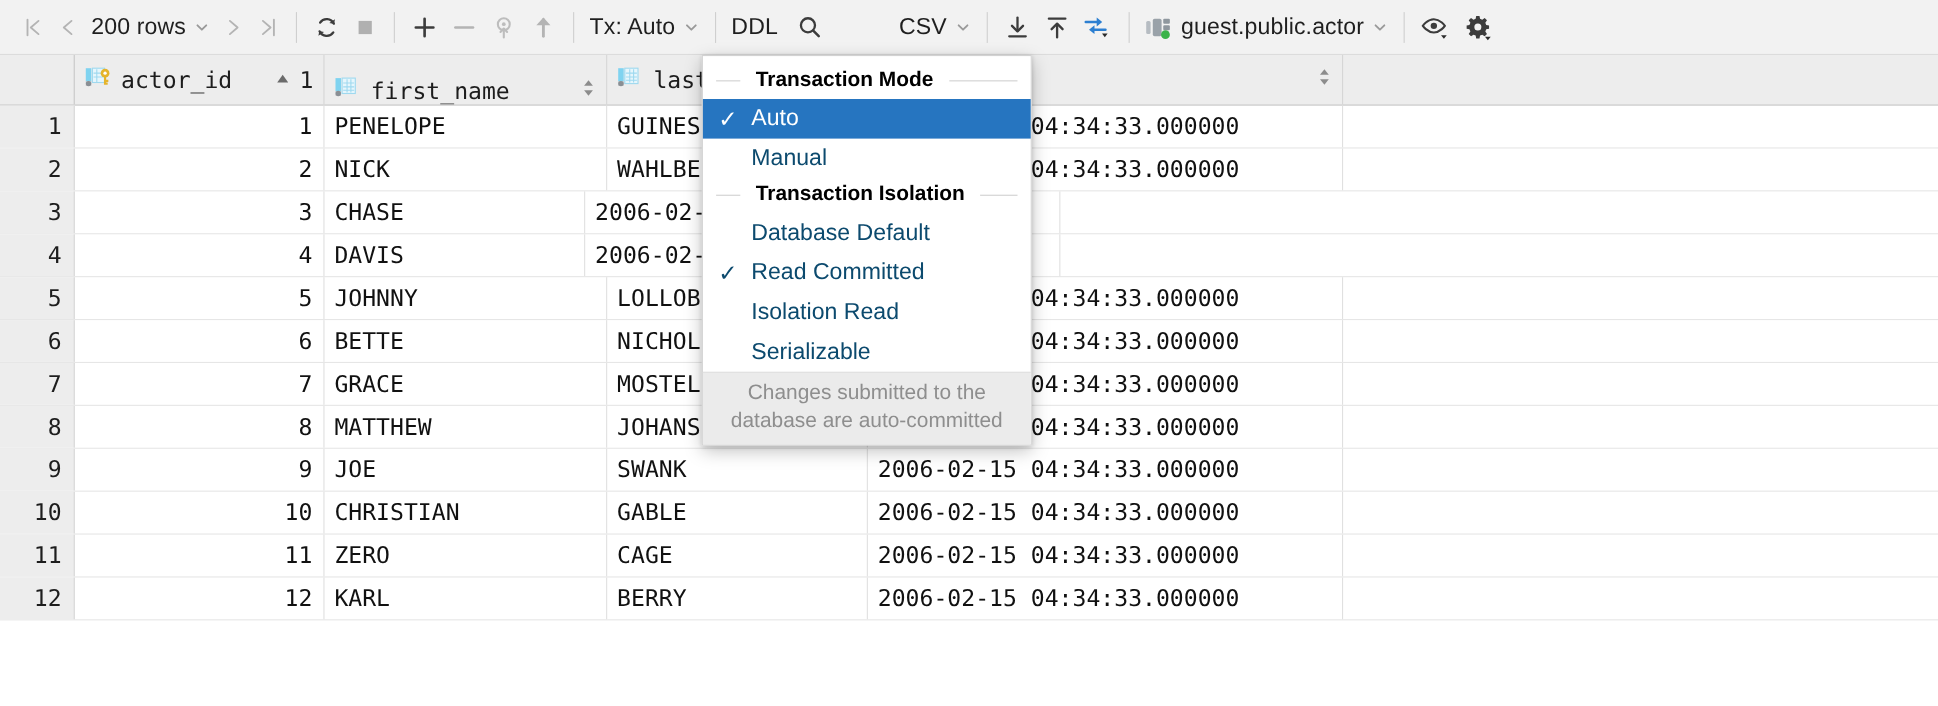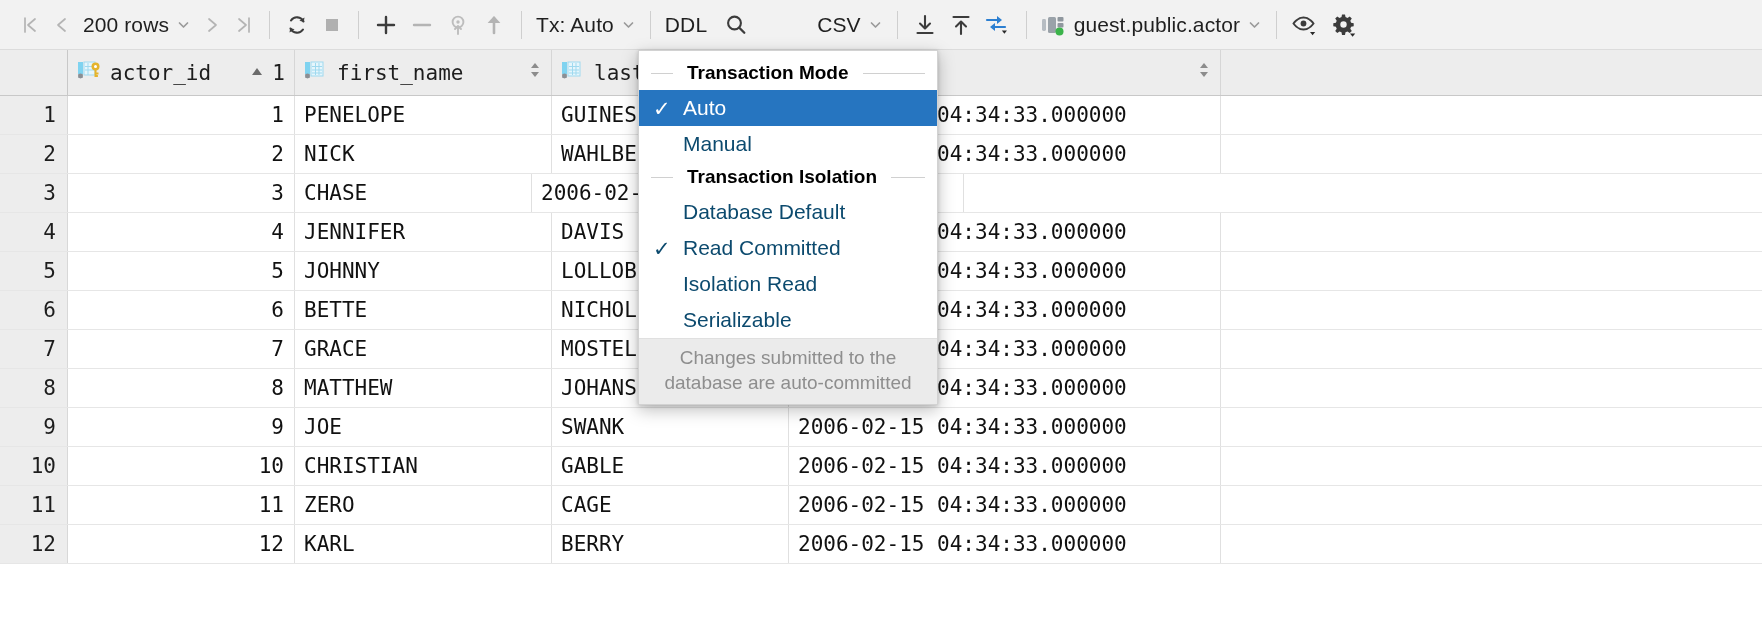--- a/index.html
+++ b/index.html
@@ -47,21 +47,21 @@
   }
   .hcell {
     display: flex; align-items: center;
     border-right: 1px solid #d6d6d6;
     font-family: "DejaVu Sans Mono", monospace;
     font-size: 21px; color: #1d1d1d;
     padding: 0 9px; gap: 7px; overflow: hidden; white-space: nowrap;
   }
   .hcell.gutter { width: 68px; border-right: 1px solid #c8c8c8; }
   .hcell.c-id { width: 227px; }
-  .hcell.c-first { width: 257px; }
+  .hcell.c-first { width: 257px; align-items: flex-end; }
   .hcell.c-last { width: 237px; }
   .hcell.c-date { width: 432px; }
   .h-spacer { flex: 1 1 auto; }
   .sort-num {
     font-family: "DejaVu Sans Mono", monospace; font-size: 21px; color: #1d1d1d;
   }
 
   .row { display: flex; height: 39px; border-bottom: 1px solid #e6e6e6; }
   .cell {
     display: flex; align-items: center;
@@ -388,21 +388,20 @@
         </div>
         <div class="row">
           <div class="cell gutter">3</div>
           <div class="cell c-id">3</div>
           <div class="cell c-last">CHASE</div>
           <div class="cell c-date">2006-02-15 04:34:33.000000</div>
         </div>
         <div class="row">
           <div class="cell gutter">4</div>
           <div class="cell c-id">4</div>
-          <div class="cell c-first">JENNIFER</div>
           <div class="cell c-last">DAVIS</div>
           <div class="cell c-date">2006-02-15 04:34:33.000000</div>
         </div>
         <div class="row">
           <div class="cell gutter">5</div>
           <div class="cell c-id">5</div>
           <div class="cell c-first">JOHNNY</div>
           <div class="cell c-last">LOLLOBRIGIDA</div>
           <div class="cell c-date">2006-02-15 04:34:33.000000</div>
         </div>

